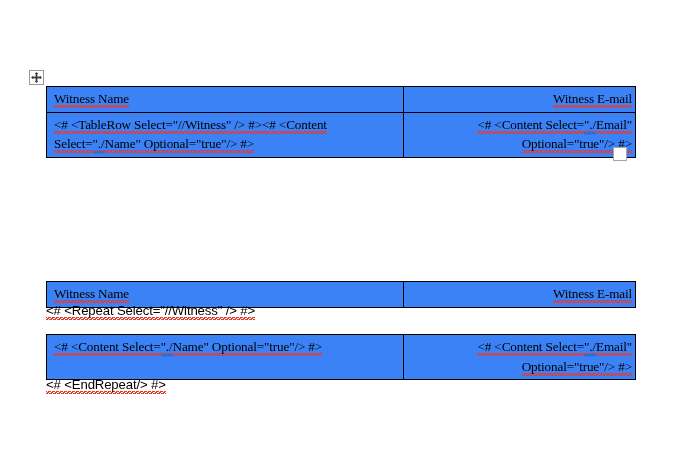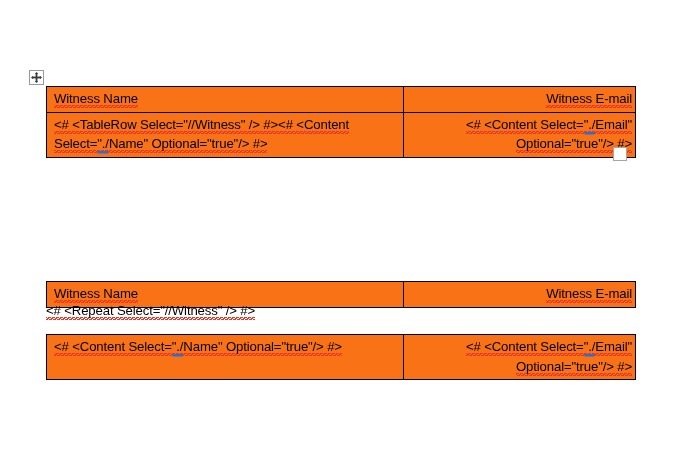--- a/index.html
+++ b/index.html
@@ -53,21 +53,22 @@
     background: #ffffff;
     box-sizing: border-box;
     cursor: nwse-resize;
   }
 
   
   .wtable {
     position: absolute;
     border-collapse: collapse;
     table-layout: fixed;
-    background: #f97316;
+    background: #3b82f6;
+    font-family: Liberation Serif, serif;
   }
   .wtable td {
     border: 1px solid #000000;
     vertical-align: top;
     padding: 2px 3px 3px 7px;
     font-size: 13.2px;
     line-height: 19.6px;
     letter-spacing: -0.15px;
     word-wrap: break-word;
   }
@@ -180,14 +181,17 @@
         <td class="col-a">
           <span class="sp">&lt;# &lt;Content Select=<span class="gm">"./</span>Name" Optional="true"/&gt; #&gt;</span>
         </td>
         <td class="col-b">
           <span class="sp">&lt;# &lt;Content Select=<span class="gm">"./</span>Email" Optional="true"/&gt; #&gt;</span>
         </td>
       </tr>
     </tbody>
   </table>
 
+  <div class="para" id="para-endrepeat">
+    <span class="sp">&lt;# &lt;EndRepeat/&gt; #&gt;</span>
+  </div>
 
 </div>
 
 </body></html>

